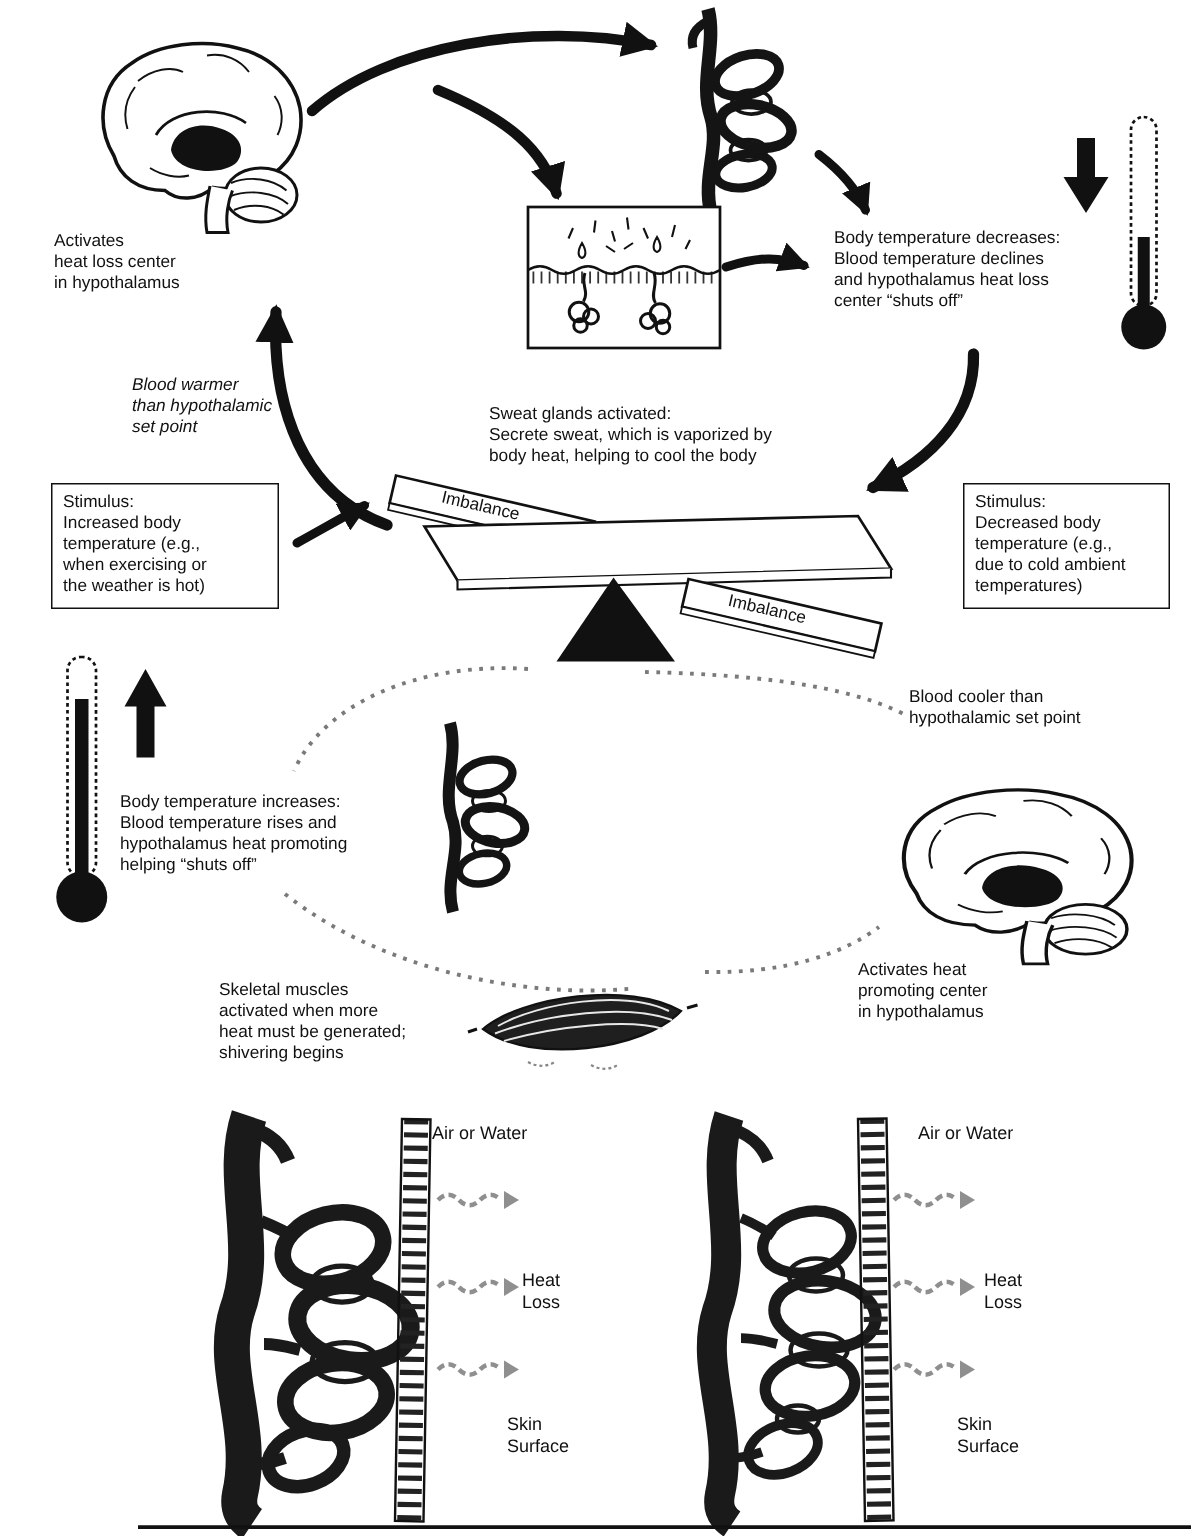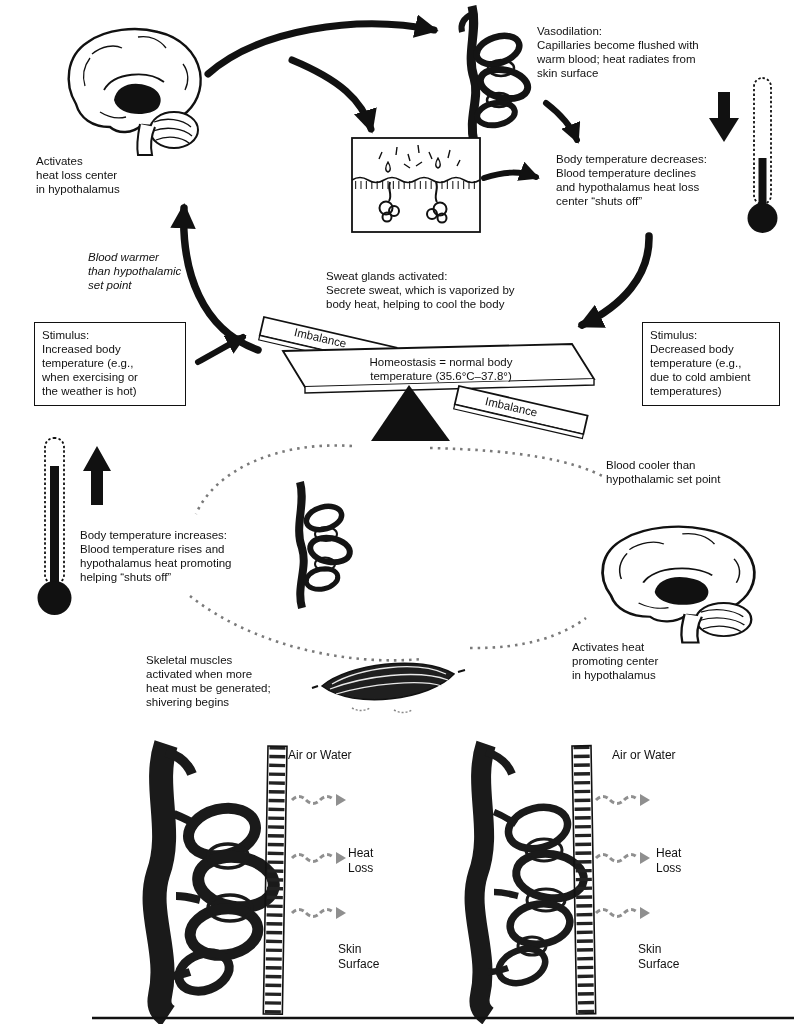--- a/index.html
+++ b/index.html
@@ -204,24 +204,20 @@
       </g>
     </g>
 
     <line x1="92" y1="1018" x2="794" y2="1018" stroke="#111" stroke-width="2.5"></line>
   </svg>
 
   <div class="txt" style="left:36px; top:154px;">Activates
 heat loss center
 in hypothalamus</div>
 
-  <div class="txt" style="left:537px; top:24px; width:230px;">Vasodilation:
-Capillaries become flushed with
-warm blood; heat radiates from
-skin surface</div>
 
   <div class="txt" style="left:556px; top:152px; width:185px;">Body temperature decreases:
 Blood temperature declines
 and hypothalamus heat loss
 center “shuts off”</div>
 
   <div class="txt" style="left:326px; top:238px; width:240px;margin-top:31px;">Sweat glands activated:
 Secrete sweat, which is vaporized by
 body heat, helping to cool the body</div>
 
@@ -232,22 +228,20 @@
   <div class="box" style="left:34px; top:322px; width:152px;">
     <span class="lead">Stimulus:</span>
     <div class="pre">Increased body
 temperature (e.g.,
 when exercising or
 the weather is hot)</div>
   </div>
 
   <div class="txt rot" style="left:296px; top:325px; transform:rotate(13deg);">Imbalance</div>
 
-  <div class="txt center" style="left:324px; top:355px; width:234px;">Homeostasis = normal body
-temperature (35.6°C–37.8°)</div>
 
   <div class="txt rot" style="left:487px; top:394px; transform:rotate(13deg);">Imbalance</div>
 
   <div class="box" style="left:642px; top:322px; width:138px;">
     <span class="lead">Stimulus:</span>
     <div class="pre">Decreased body
 temperature (e.g.,
 due to cold ambient
 temperatures)</div>
   </div>

